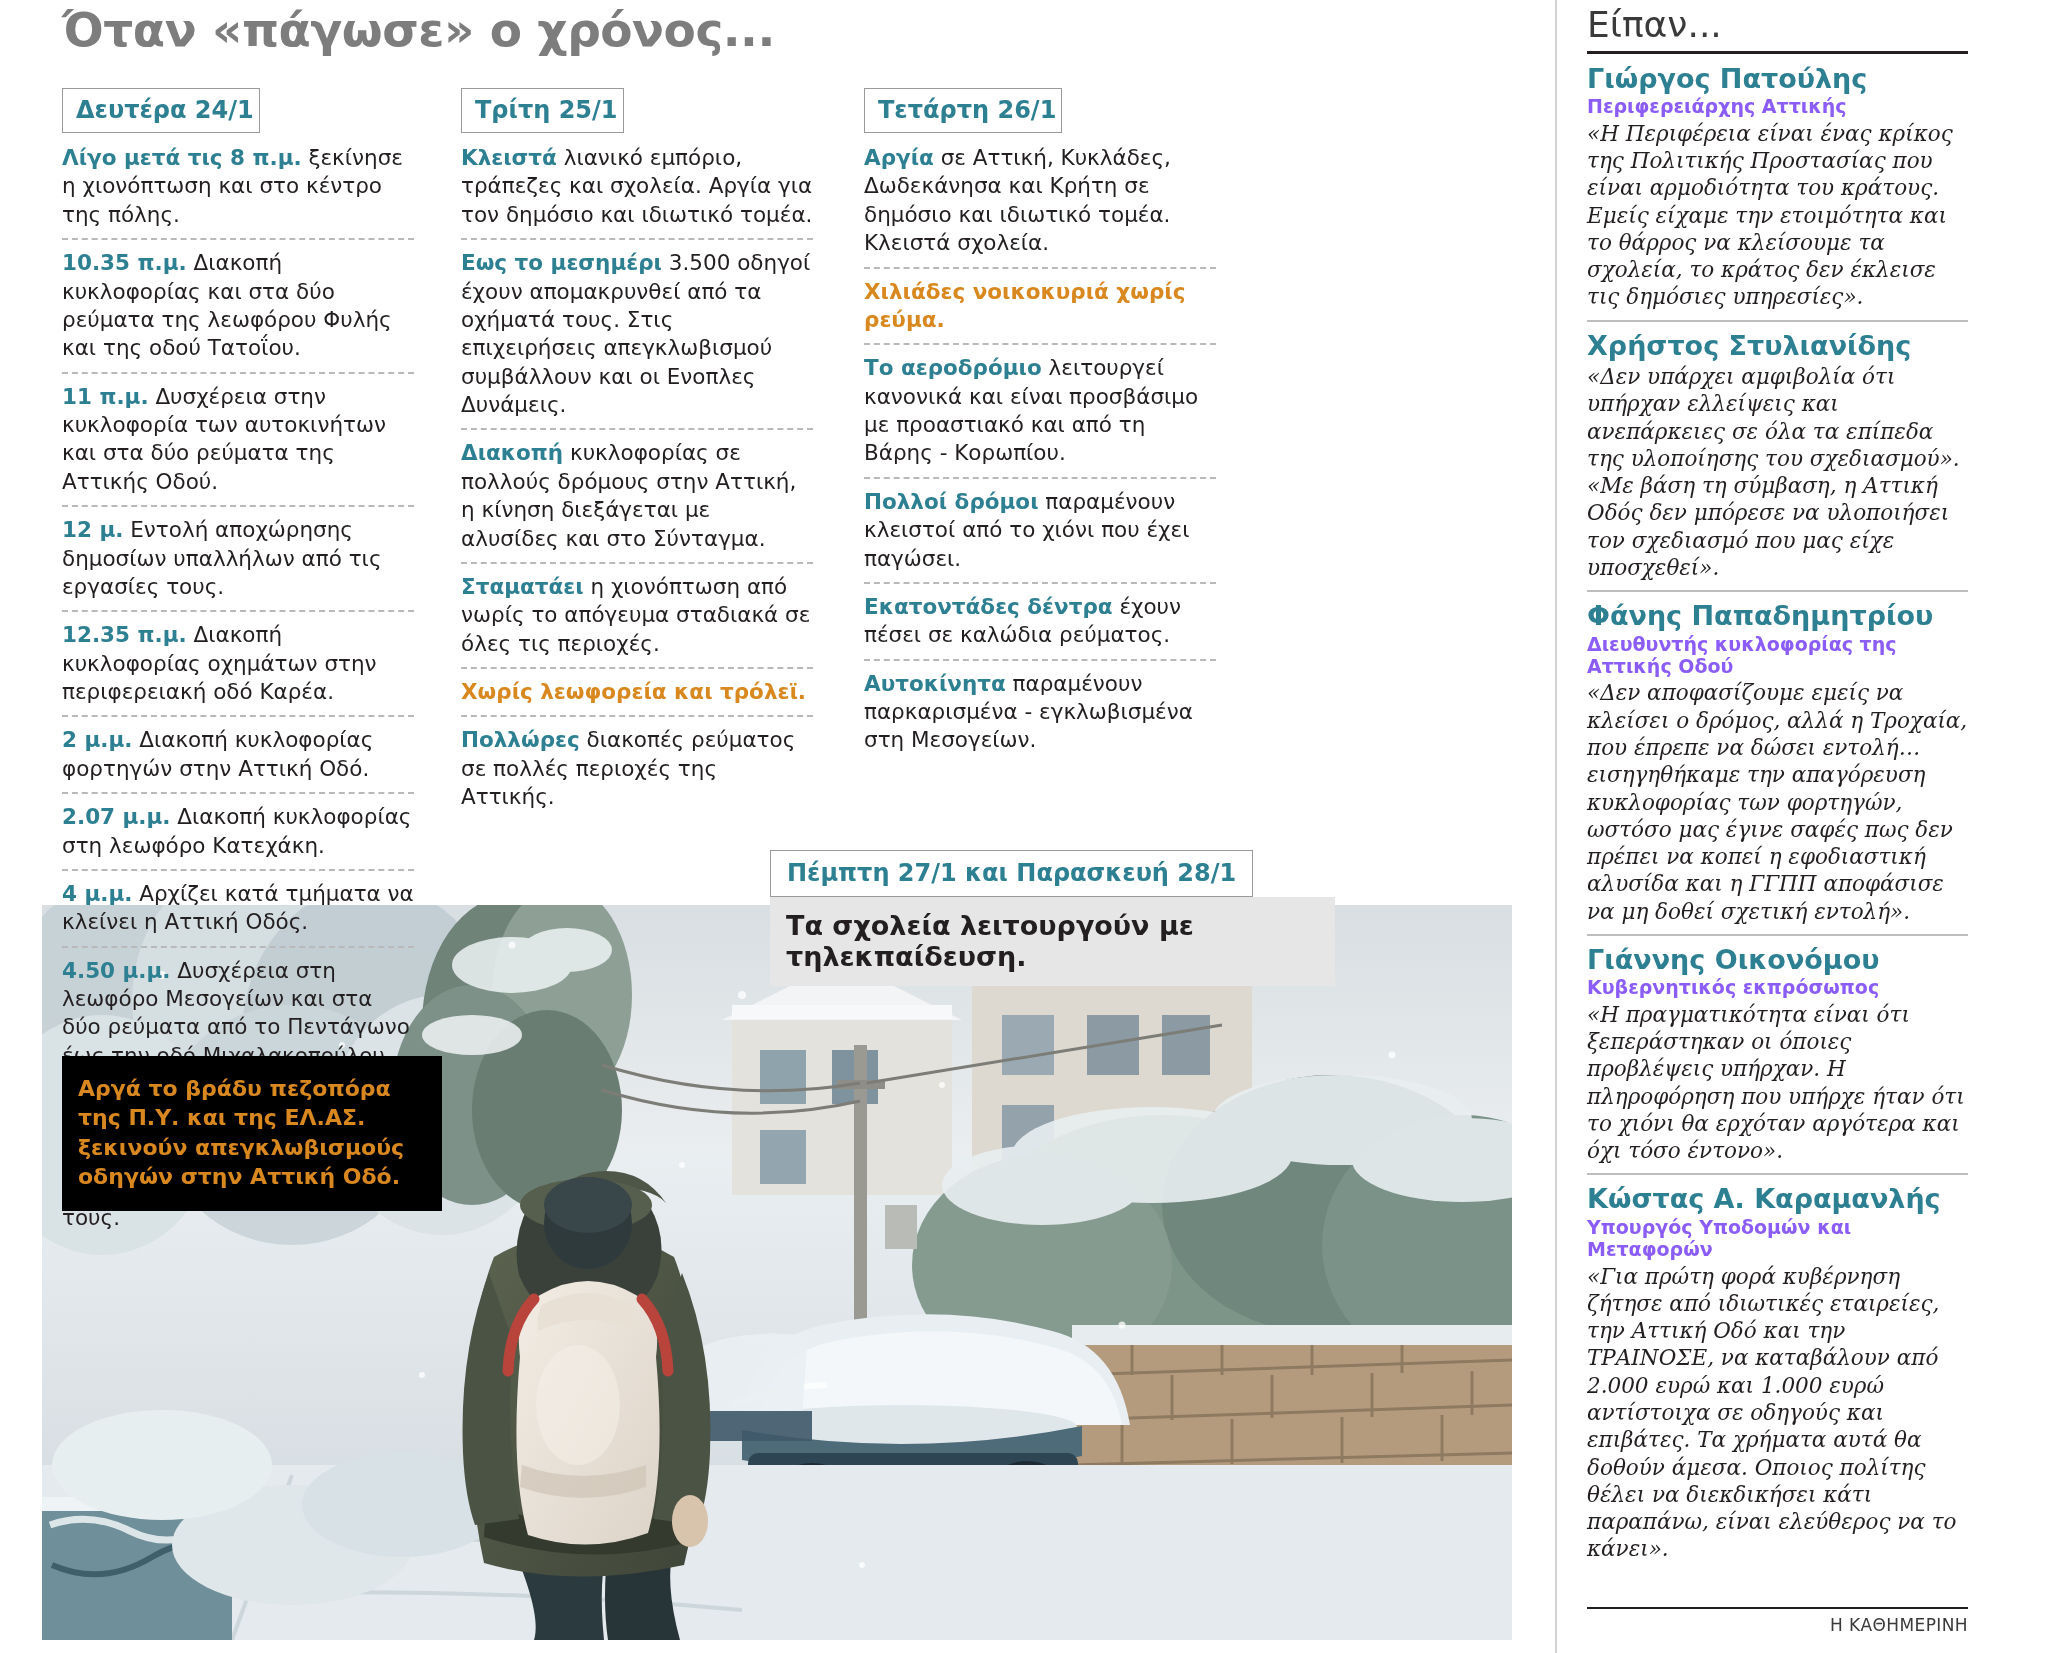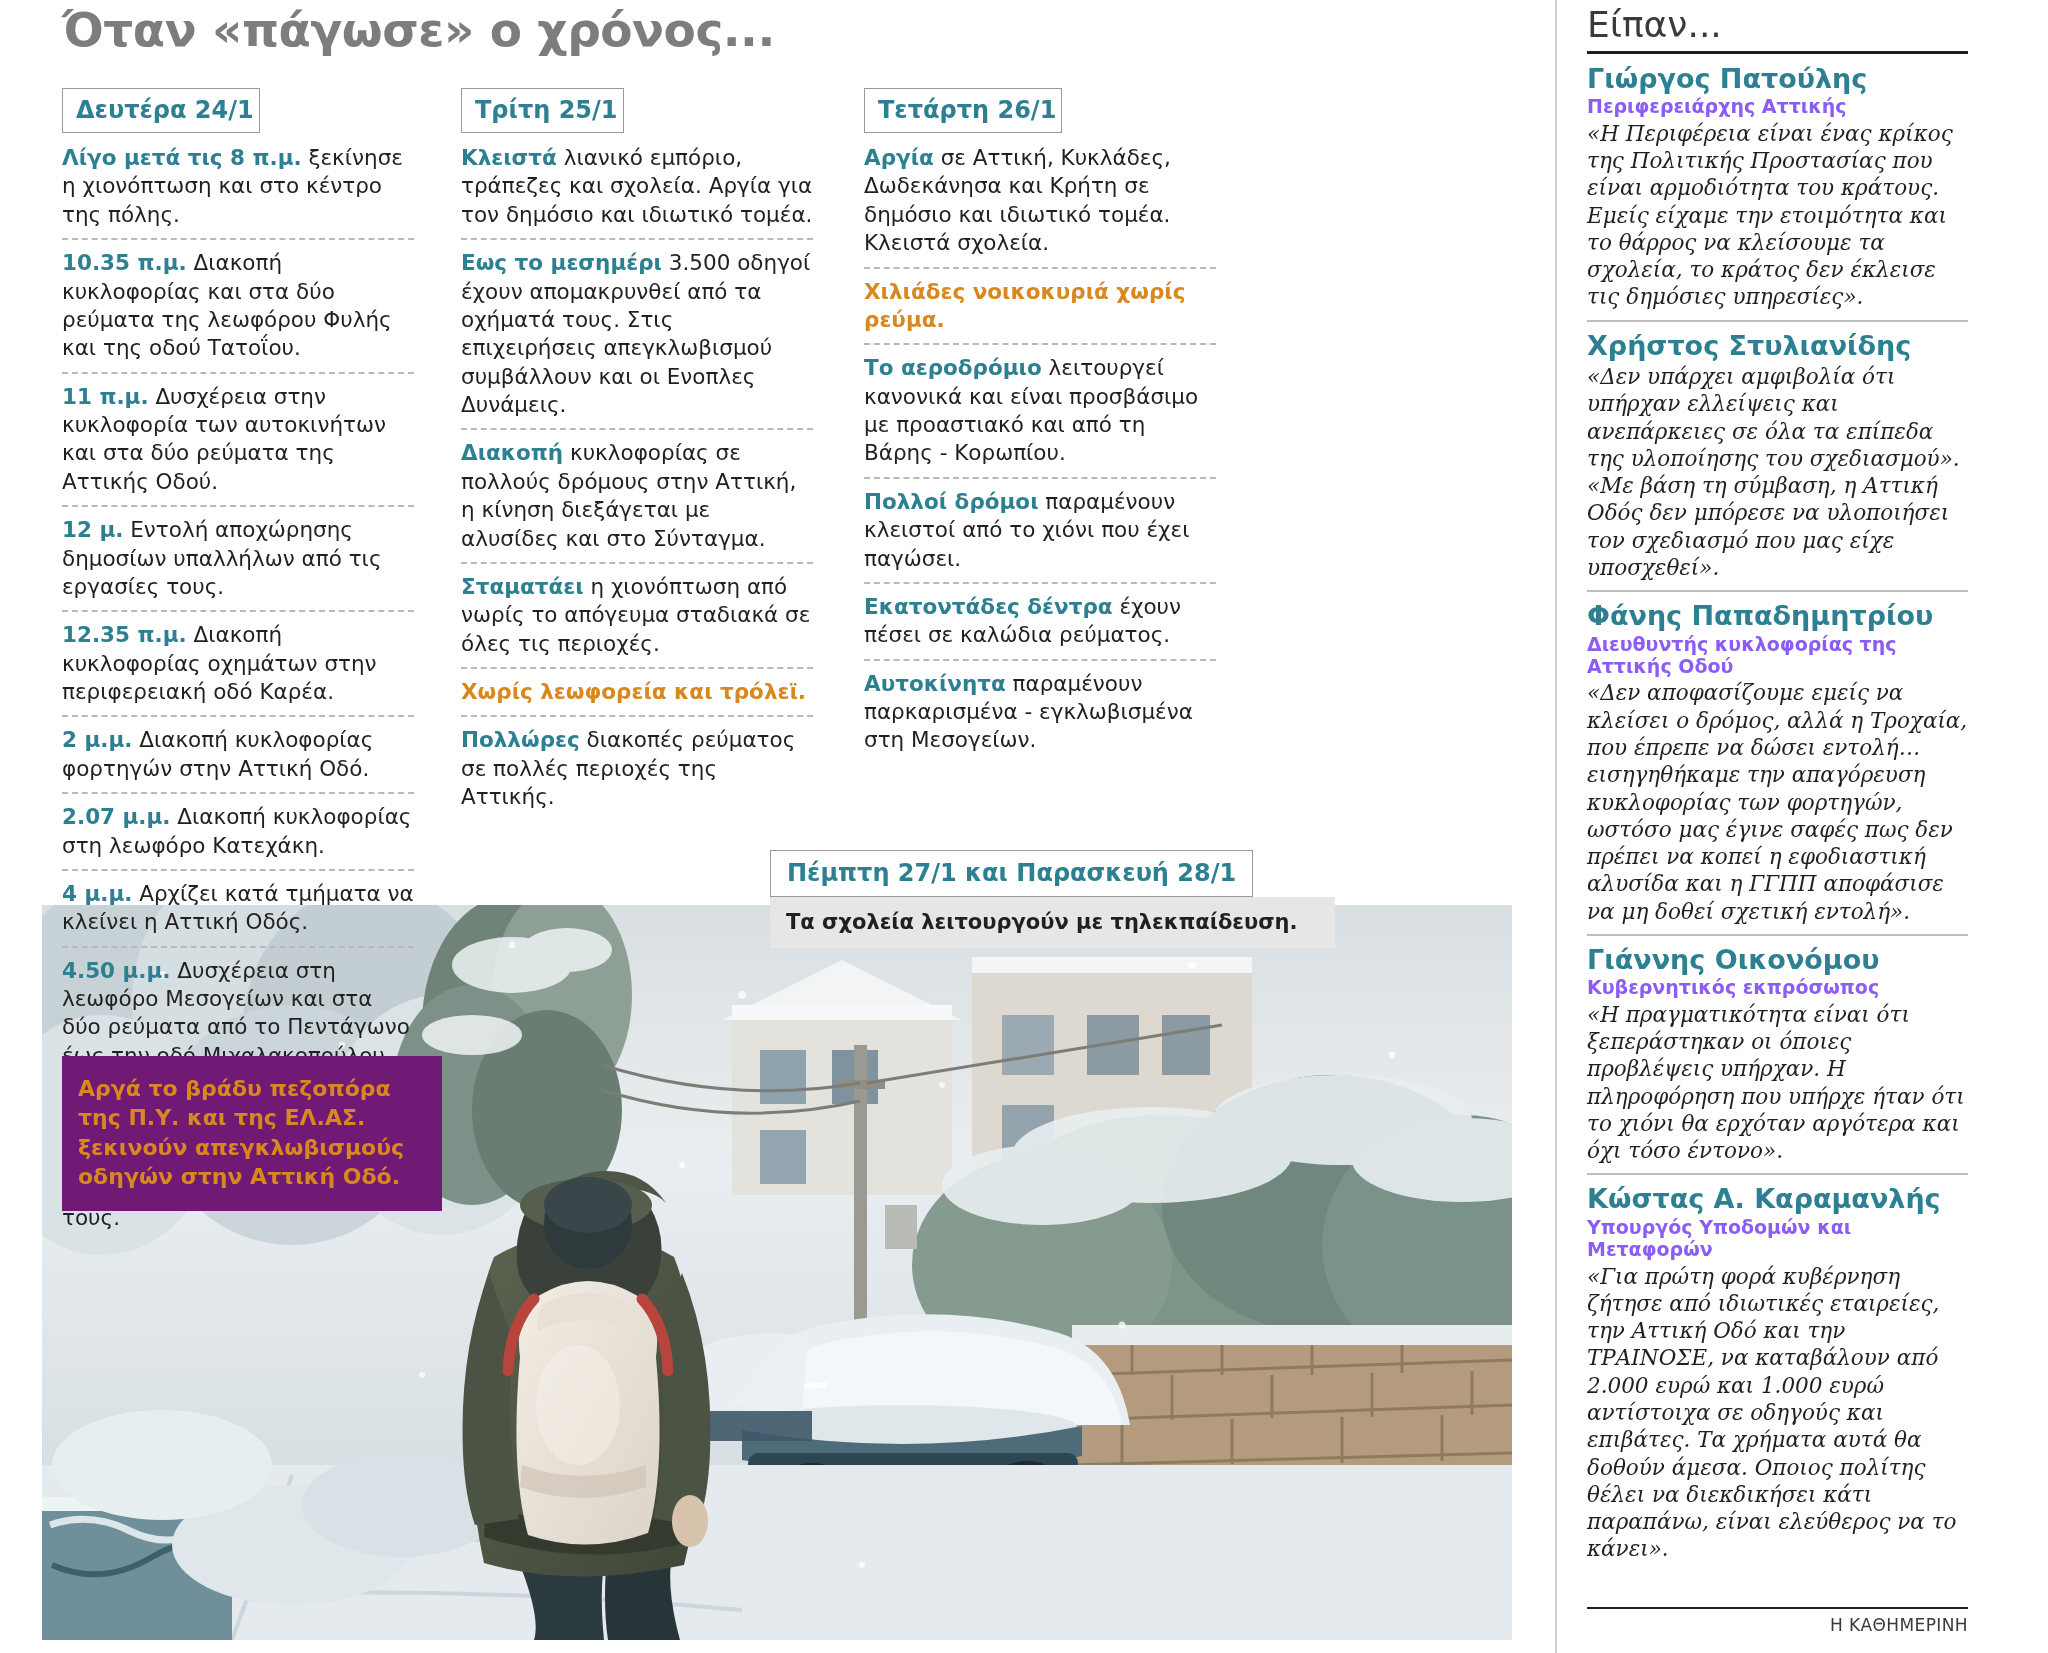--- a/index.html
+++ b/index.html
@@ -44,42 +44,42 @@
     border-bottom:2px dashed #b9b9b9;
   }
   .item:last-child{border-bottom:none;}
   .item .lead{color:#2d7f92;font-weight:bold;}
   .item.orange{color:#d9881f;font-weight:bold;}
   .item.orange .lead{color:#d9881f;}
 
   
   .greybox{
     position:absolute;left:62px;top:1056px;width:380px;
-    background:#701a75;
+    background:#000000;
     padding:18px 16px 20px 16px;
     box-sizing:border-box;
   }
   .greybox p{
     margin:0;font-size:22px;line-height:1.33;
     font-weight:bold;color:#d9881f;
   }
 
   
   .thubox{
     position:absolute;left:770px;top:850px;width:565px;
   }
   .thubox .head{
     display:inline-block;border:1.5px solid #9a9a9a;
     padding:8px 16px 9px 16px;background:#ffffff;
   }
   .thubox .head span{font-size:24px;font-weight:bold;color:#2d7f92;white-space:nowrap;}
   .thubox .body{
     background:#e6e6e6;padding:13px 16px 14px 16px;margin-top:0;
   }
-  .thubox .body span{font-size:21px;font-weight:bold;color:#231f20;}
+  .thubox .body span{font-size:27px;font-weight:bold;color:#231f20;}
 
   
   .photo{
     position:absolute;left:42px;top:905px;width:1470px;height:735px;
     overflow:hidden;
   }
   .photo svg{display:block;}
 
   
   .sidebar{

